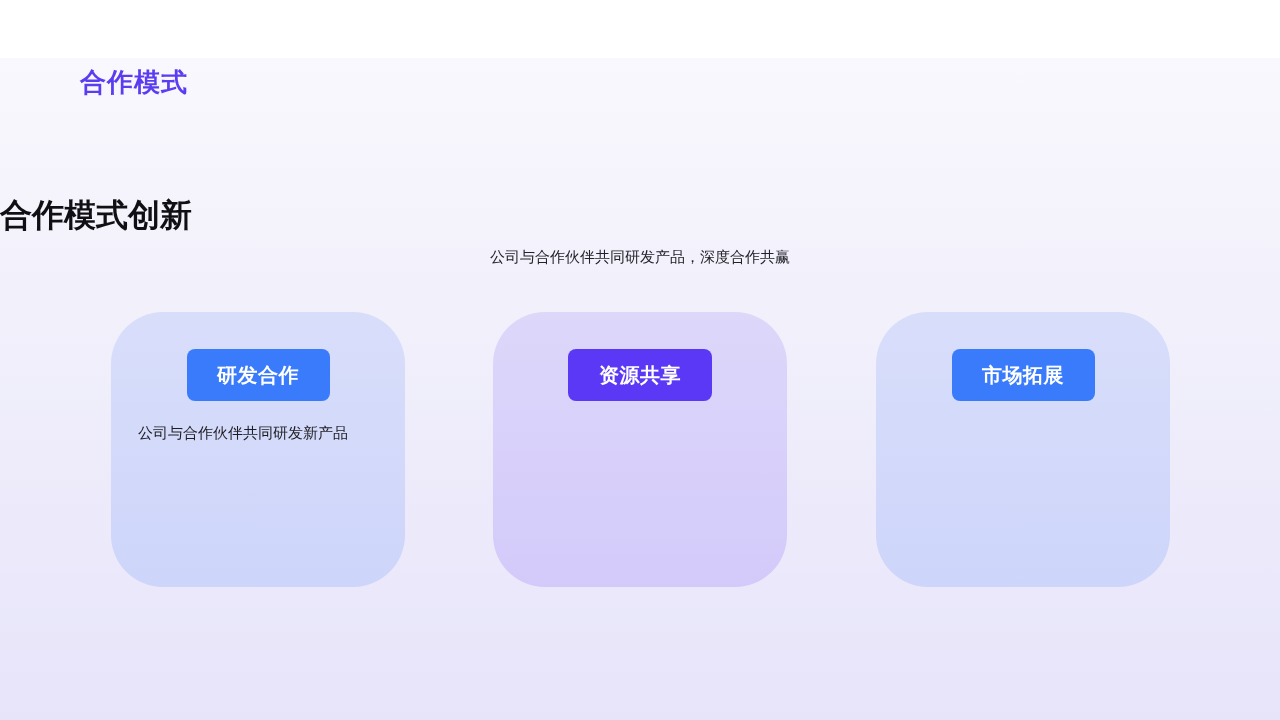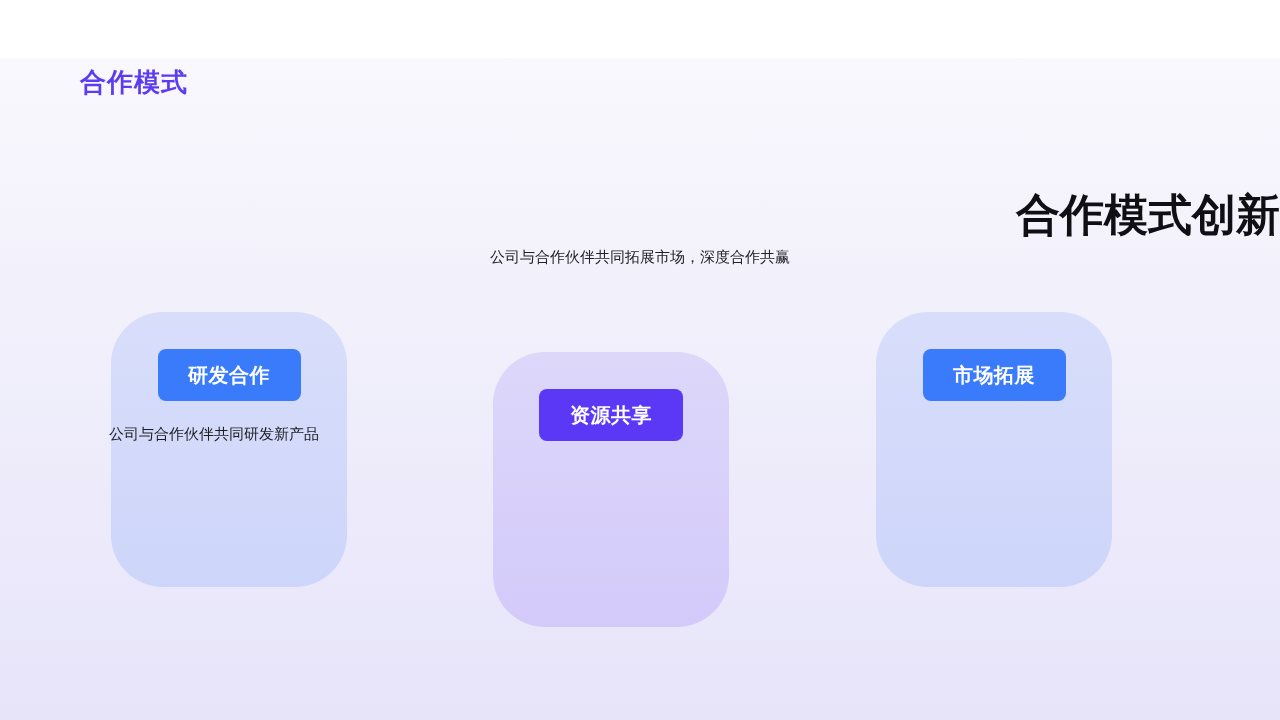--- a/index.html
+++ b/index.html
@@ -9,34 +9,34 @@
     .slide {
       position: absolute; left: 0; top: 58px; width: 1280px; height: 662px;
       background: linear-gradient(180deg, #f9f8fe 0%, #f1f0fb 40%, #e7e4fa 100%);
     }
     .page-title {
       position: absolute; left: 80px; top: 60px;
       font-size: 26px; font-weight: bold; color: #5b3cf0; letter-spacing: 1px;
       line-height: 44px;
     }
     .section-heading {
-      position: absolute; left: 0; width: 1280px; top: 195px; text-align: right;
-      font-size: 44px; font-weight: bold; color: #0f0f14; line-height: 40px;
+      position: absolute; left: 0; width: 1280px; top: 195px; text-align: left;
+      font-size: 32px; font-weight: bold; color: #0f0f14; line-height: 40px;
     }
     .section-sub {
       position: absolute; left: 0; width: 1280px; top: 246px; text-align: center;
       font-size: 15px; color: #222228; line-height: 22px;
     }
     .card {
-      position: absolute; top: 312px; width: 236px; height: 275px;
+      position: absolute; top: 312px; width: 294px; height: 275px;
       border-radius: 52px;
-      display: flex; flex-direction: column; align-items: center;
+      display: flex; flex-direction: column; align-items: center; font-family: Liberation Mono, monospace;
     }
     .card.blue { background: linear-gradient(180deg, #d8defa 0%, #cdd5fa 100%); }
-    .card.purple { background: linear-gradient(180deg, #ddd7fa 0%, #d3cafa 100%); margin-top: 40px; }
+    .card.purple { background: linear-gradient(180deg, #ddd7fa 0%, #d3cafa 100%); }
     .card-1 { left: 111px; }
     .card-2 { left: 493px; }
     .card-3 { left: 876px; gap: 19px; }
     .card-tag {
       margin-top: 37px; height: 52px; width: 144px; border-radius: 8px;
       display: flex; align-items: center; justify-content: center;
       color: #ffffff; font-size: 20px; font-weight: bold; letter-spacing: 0.5px;
     }
     .card-tag.blue { background: #3a7bfb; width: 143px; }
     .card-tag.purple { background: #5b38f5; }
@@ -48,21 +48,21 @@
 </head>
 <body>
 
 <div class="top-band"></div>
 
 <div class="slide"></div>
 
 <div class="page-title">合作模式</div>
 
 <div class="section-heading">合作模式创新</div>
-<div class="section-sub">公司与合作伙伴共同拓展市场，深度合作共赢</div>
+<div class="section-sub">公司与合作伙伴共同研发产品，深度合作共赢</div>
 
 <div class="card blue card-1">
   <div class="card-tag blue">研发合作</div>
   <div class="card-desc">公司与合作伙伴共同研发新产品</div>
 </div>
 
 <div class="card purple card-2">
   <div class="card-tag purple">资源共享</div>
 </div>
 

